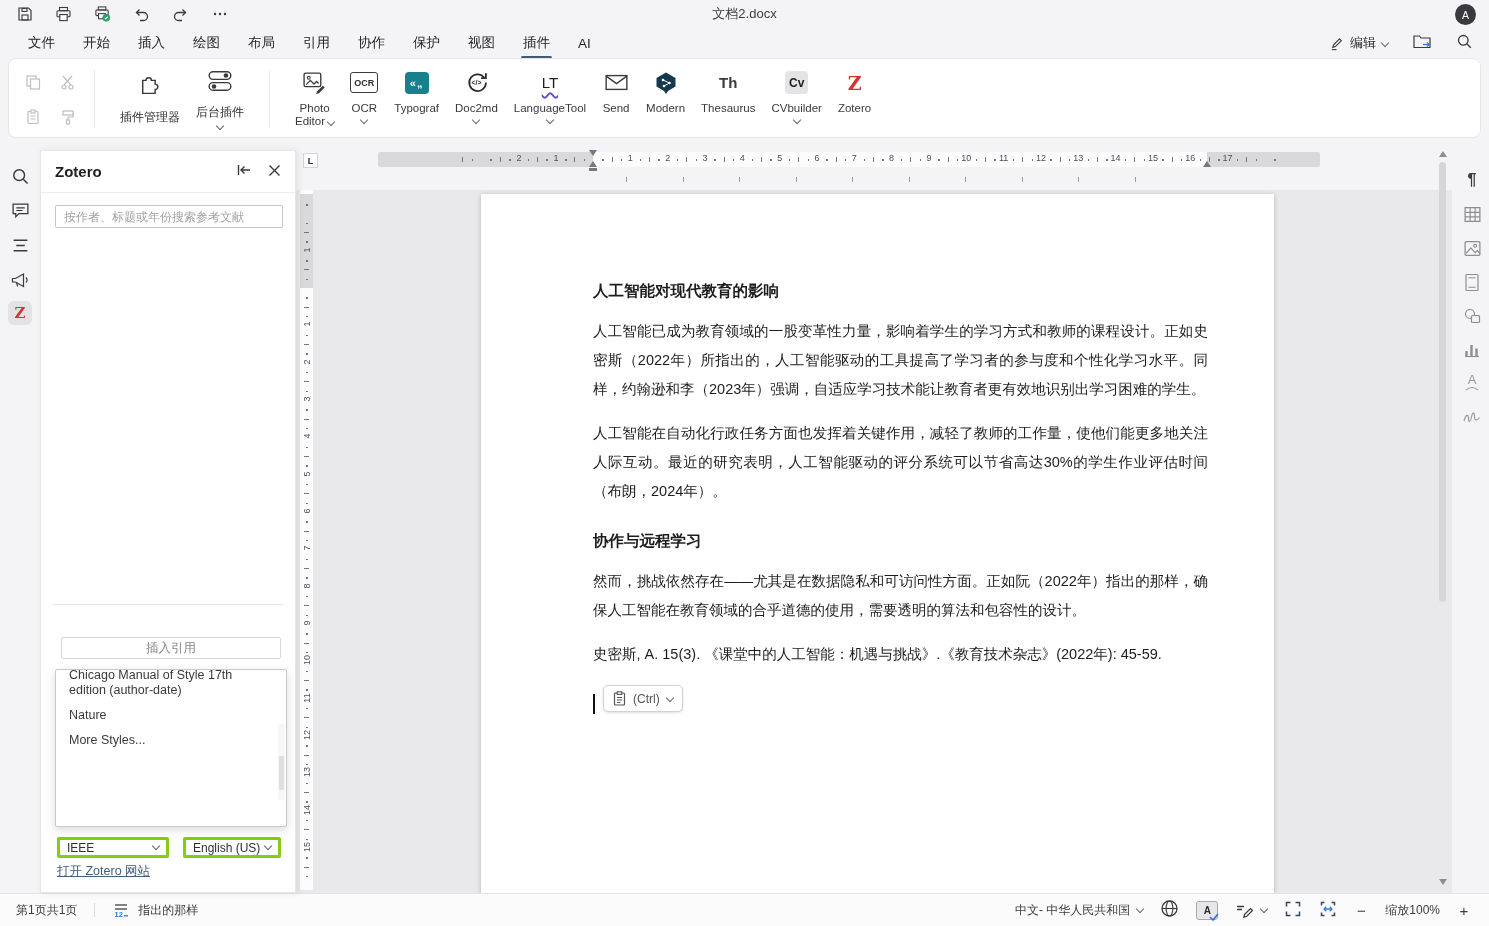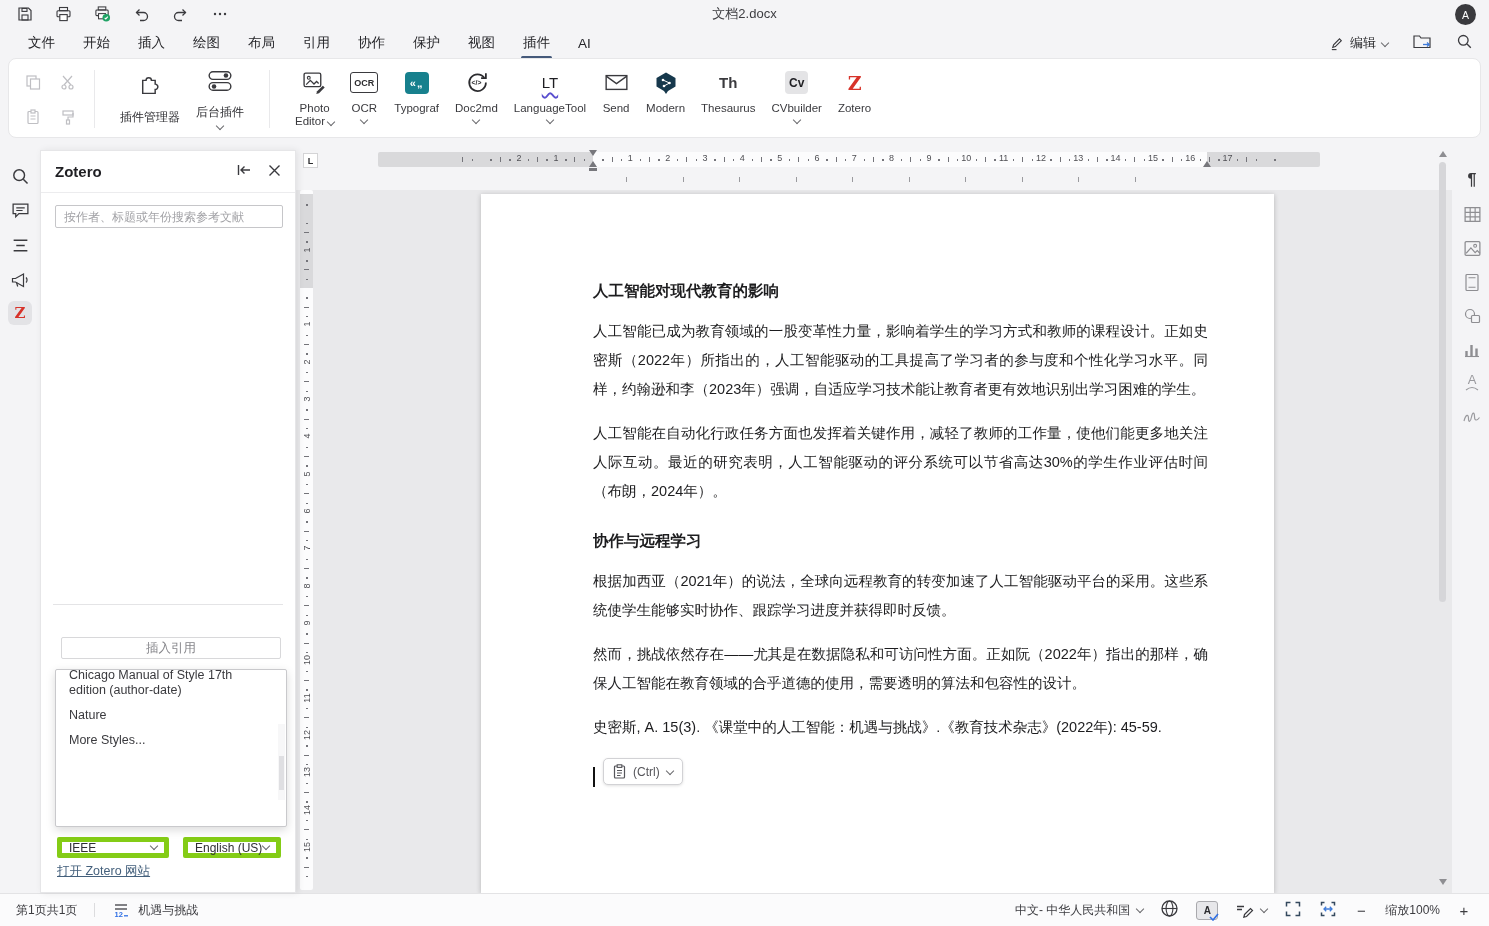--- a/index.html
+++ b/index.html
@@ -58,21 +58,21 @@
 .p-title{font-size:15px;font-weight:bold;flex:1;color:#1f1f23;}
 .p-hicons{display:flex;gap:16px;align-items:center;}
 .p-search{position:absolute;left:14px;top:54px;width:228px;height:23px;border:1px solid #c6c6c9;border-radius:2px;
  font-size:12px;padding:0 8px;color:#333;outline:none;font-family:inherit;}
 .p-search::placeholder{color:#a2a2a6;}
 .p-div{position:absolute;left:12px;right:12px;top:453px;height:1px;background:#e4e4e6;}
 .p-insert{position:absolute;left:20px;top:486px;width:220px;height:22px;background:#fff;border:1px solid #d8d8da;
  border-radius:2px;font-size:12.5px;color:#85858a;font-family:inherit;}
 .p-cutlabel{position:absolute;top:668px;height:8px;overflow:hidden;font-size:12px;color:#4a4a4e;z-index:1;}
 .p-cutlabel span{display:block;margin-top:-7px;line-height:14px;}
-.p-select{position:absolute;top:686px;height:21px;border:5px solid #84cc16;border-radius:2px;background:#fff;font-size:12px;
+.p-select{position:absolute;top:686px;height:21px;border:3px solid #84cc16;border-radius:2px;background:#fff;font-size:12px;
  color:#2f2f33;display:flex;align-items:center;justify-content:space-between;padding:0 7px;z-index:1;}
 .p-link{position:absolute;left:16px;top:712px;font-size:12.5px;color:#44607c;text-decoration:underline;}
 .p-pop{position:absolute;left:14px;top:518px;width:232px;height:158px;background:#fff;border:1px solid #c9c9cc;
  border-radius:2px;box-shadow:0 3px 10px rgba(0,0,0,.15);overflow:hidden;z-index:3;}
 .p-pop .list{padding:0 20px 6px 13px;}
 .s-item{font-size:12.5px;color:#3a3a3e;line-height:15px;padding:6px 0 4px;}
 .s-item:first-child{margin-top:-8px;}
 .pop-sb{position:absolute;right:1px;top:54px;width:7px;height:76px;background:#f7f7f8;}
 .pop-sb i{position:absolute;left:1px;top:32px;width:5px;height:34px;background:#dfdfe2;}
 
@@ -627,21 +627,20 @@
         <span class="vr-dash" style="top: 676.615px;"></span>
         <span class="vr-dot" style="top: 685.947px;"></span>
       </div>
 
     <div class="page">
       <div class="pcontent">
         <h1>人工智能对现代教育的影响</h1>
         <p>人工智能已成为教育领域的一股变革性力量，影响着学生的学习方式和教师的课程设计。正如史密斯（2022年）所指出的，人工智能驱动的工具提高了学习者的参与度和个性化学习水平。同样，约翰逊和李（2023年）强调，自适应学习技术能让教育者更有效地识别出学习困难的学生。</p>
         <p>人工智能在自动化行政任务方面也发挥着关键作用，减轻了教师的工作量，使他们能更多地关注人际互动。最近的研究表明，人工智能驱动的评分系统可以节省高达30%的学生作业评估时间（布朗，2024年）。</p>
         <h2>协作与远程学习</h2>
-        <p>根据加西亚（2021年）的说法，全球向远程教育的转变加速了人工智能驱动平台的采用。这些系统使学生能够实时协作、跟踪学习进度并获得即时反馈。</p>
         <p>然而，挑战依然存在——尤其是在数据隐私和可访问性方面。正如阮（2022年）指出的那样，确保人工智能在教育领域的合乎道德的使用，需要透明的算法和包容性的设计。</p>
         <p class="ref">史密斯, A. 15(3). 《课堂中的人工智能：机遇与挑战》.《教育技术杂志》(2022年): 45-59.</p>
         <div class="pasterow">
           <span class="cursorbar"></span>
           <span class="pastebtn">
             <svg width="13" height="15" viewBox="0 0 13 15">
                 <rect x="1.5" y="2" width="10" height="12" rx="1" fill="none" stroke="#55555a" stroke-width="1.2"></rect>
                 <rect x="4.2" y="0.8" width="4.6" height="2.6" fill="#fff" stroke="#55555a" stroke-width="1.1"></rect>
                 <path d="M4 6.5h5M4 9h5M4 11.5h3.5" stroke="#55555a" stroke-width="1"></path>
               </svg>
@@ -708,21 +707,21 @@
   <div class="sbar">
     <div class="sb-left">
       <span>第1页共1页</span>
       <span class="sb-div"></span>
       <span class="wc">
         <svg width="18" height="17" viewBox="0 0 18 17">
             <path d="M3 3h12M3 7h12" stroke="#5a5a5e" stroke-width="1.4"></path>
             <text x="2.5" y="15" font-size="7.5" font-weight="bold" fill="#2f6fe4">12</text>
             <path d="M12 13.8h4" stroke="#2f6fe4" stroke-width="1.3"></path>
           </svg>
-        <span>机遇与挑战</span>
+        <span>指出的那样</span>
       </span>
     </div>
     <div class="sb-right">
       <span class="lang">
         <span>中文- 中华人民共和国</span>
         <i class="chev" style="margin-top:-3px"></i>
       </span>
       <span>
         <svg width="19" height="19" viewBox="0 0 19 19">
             <circle cx="9.5" cy="9.5" r="7.5" fill="none" stroke="#3a3a3e" stroke-width="1.3"></circle>

